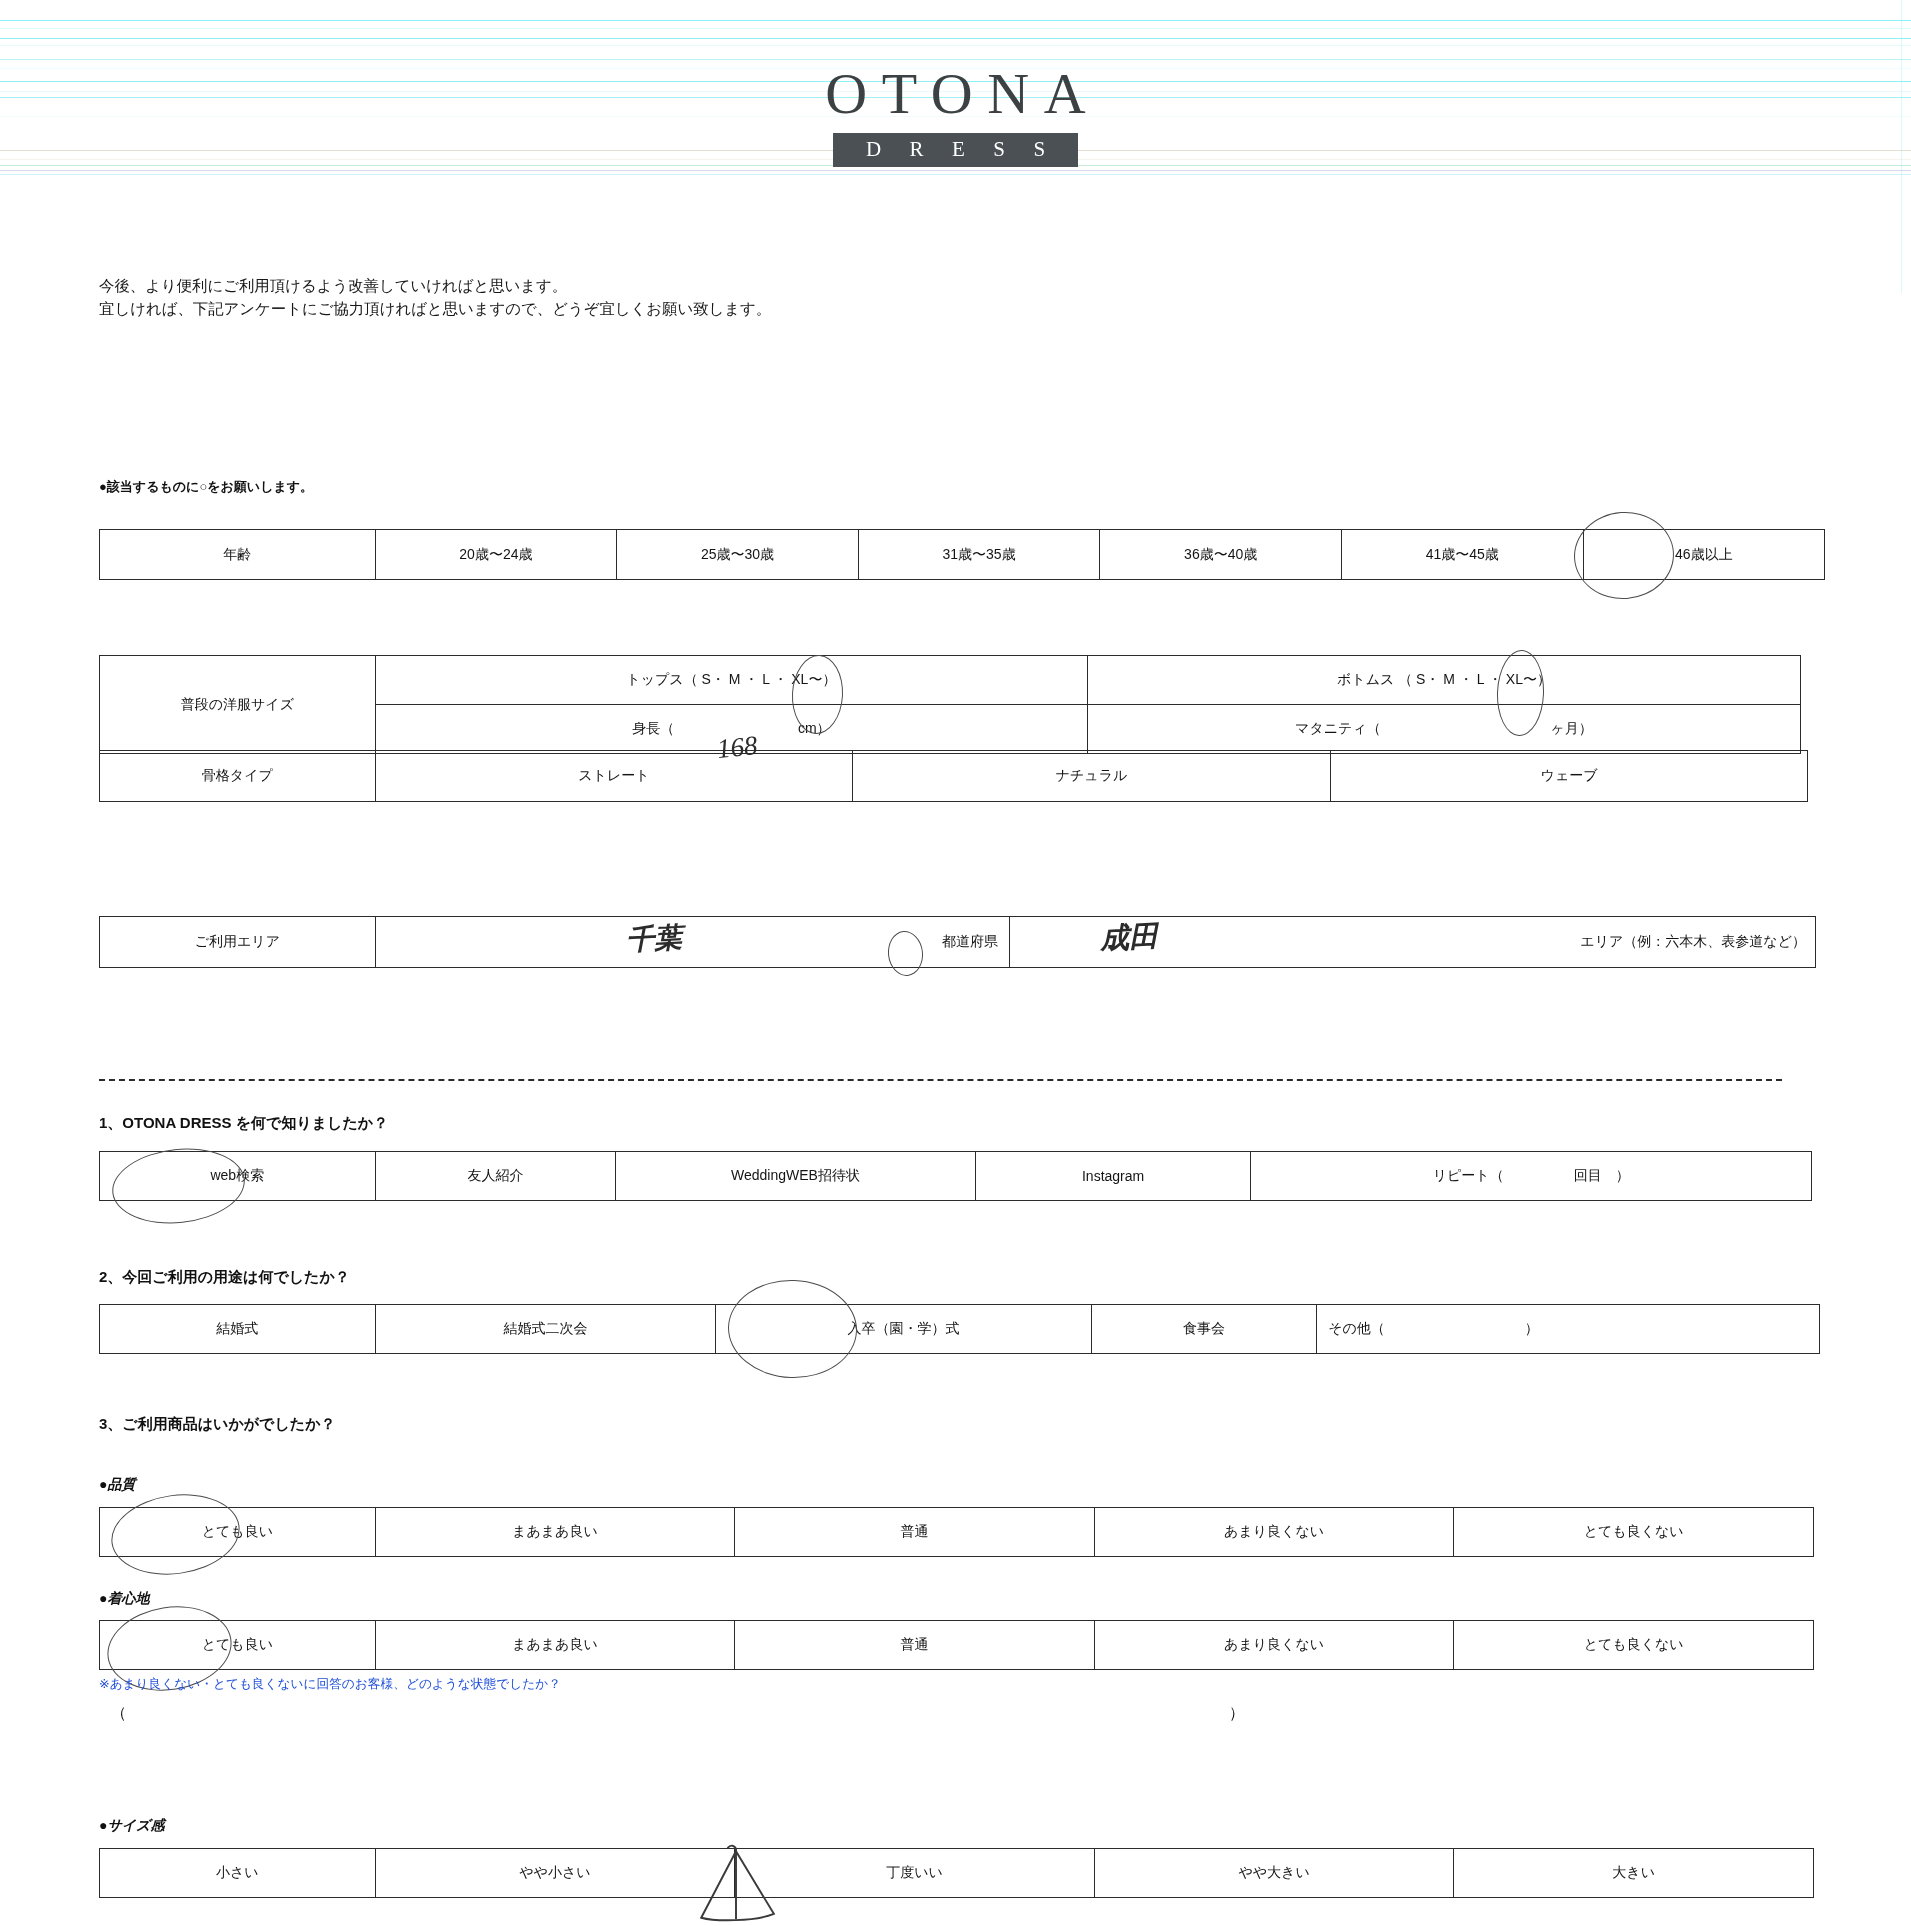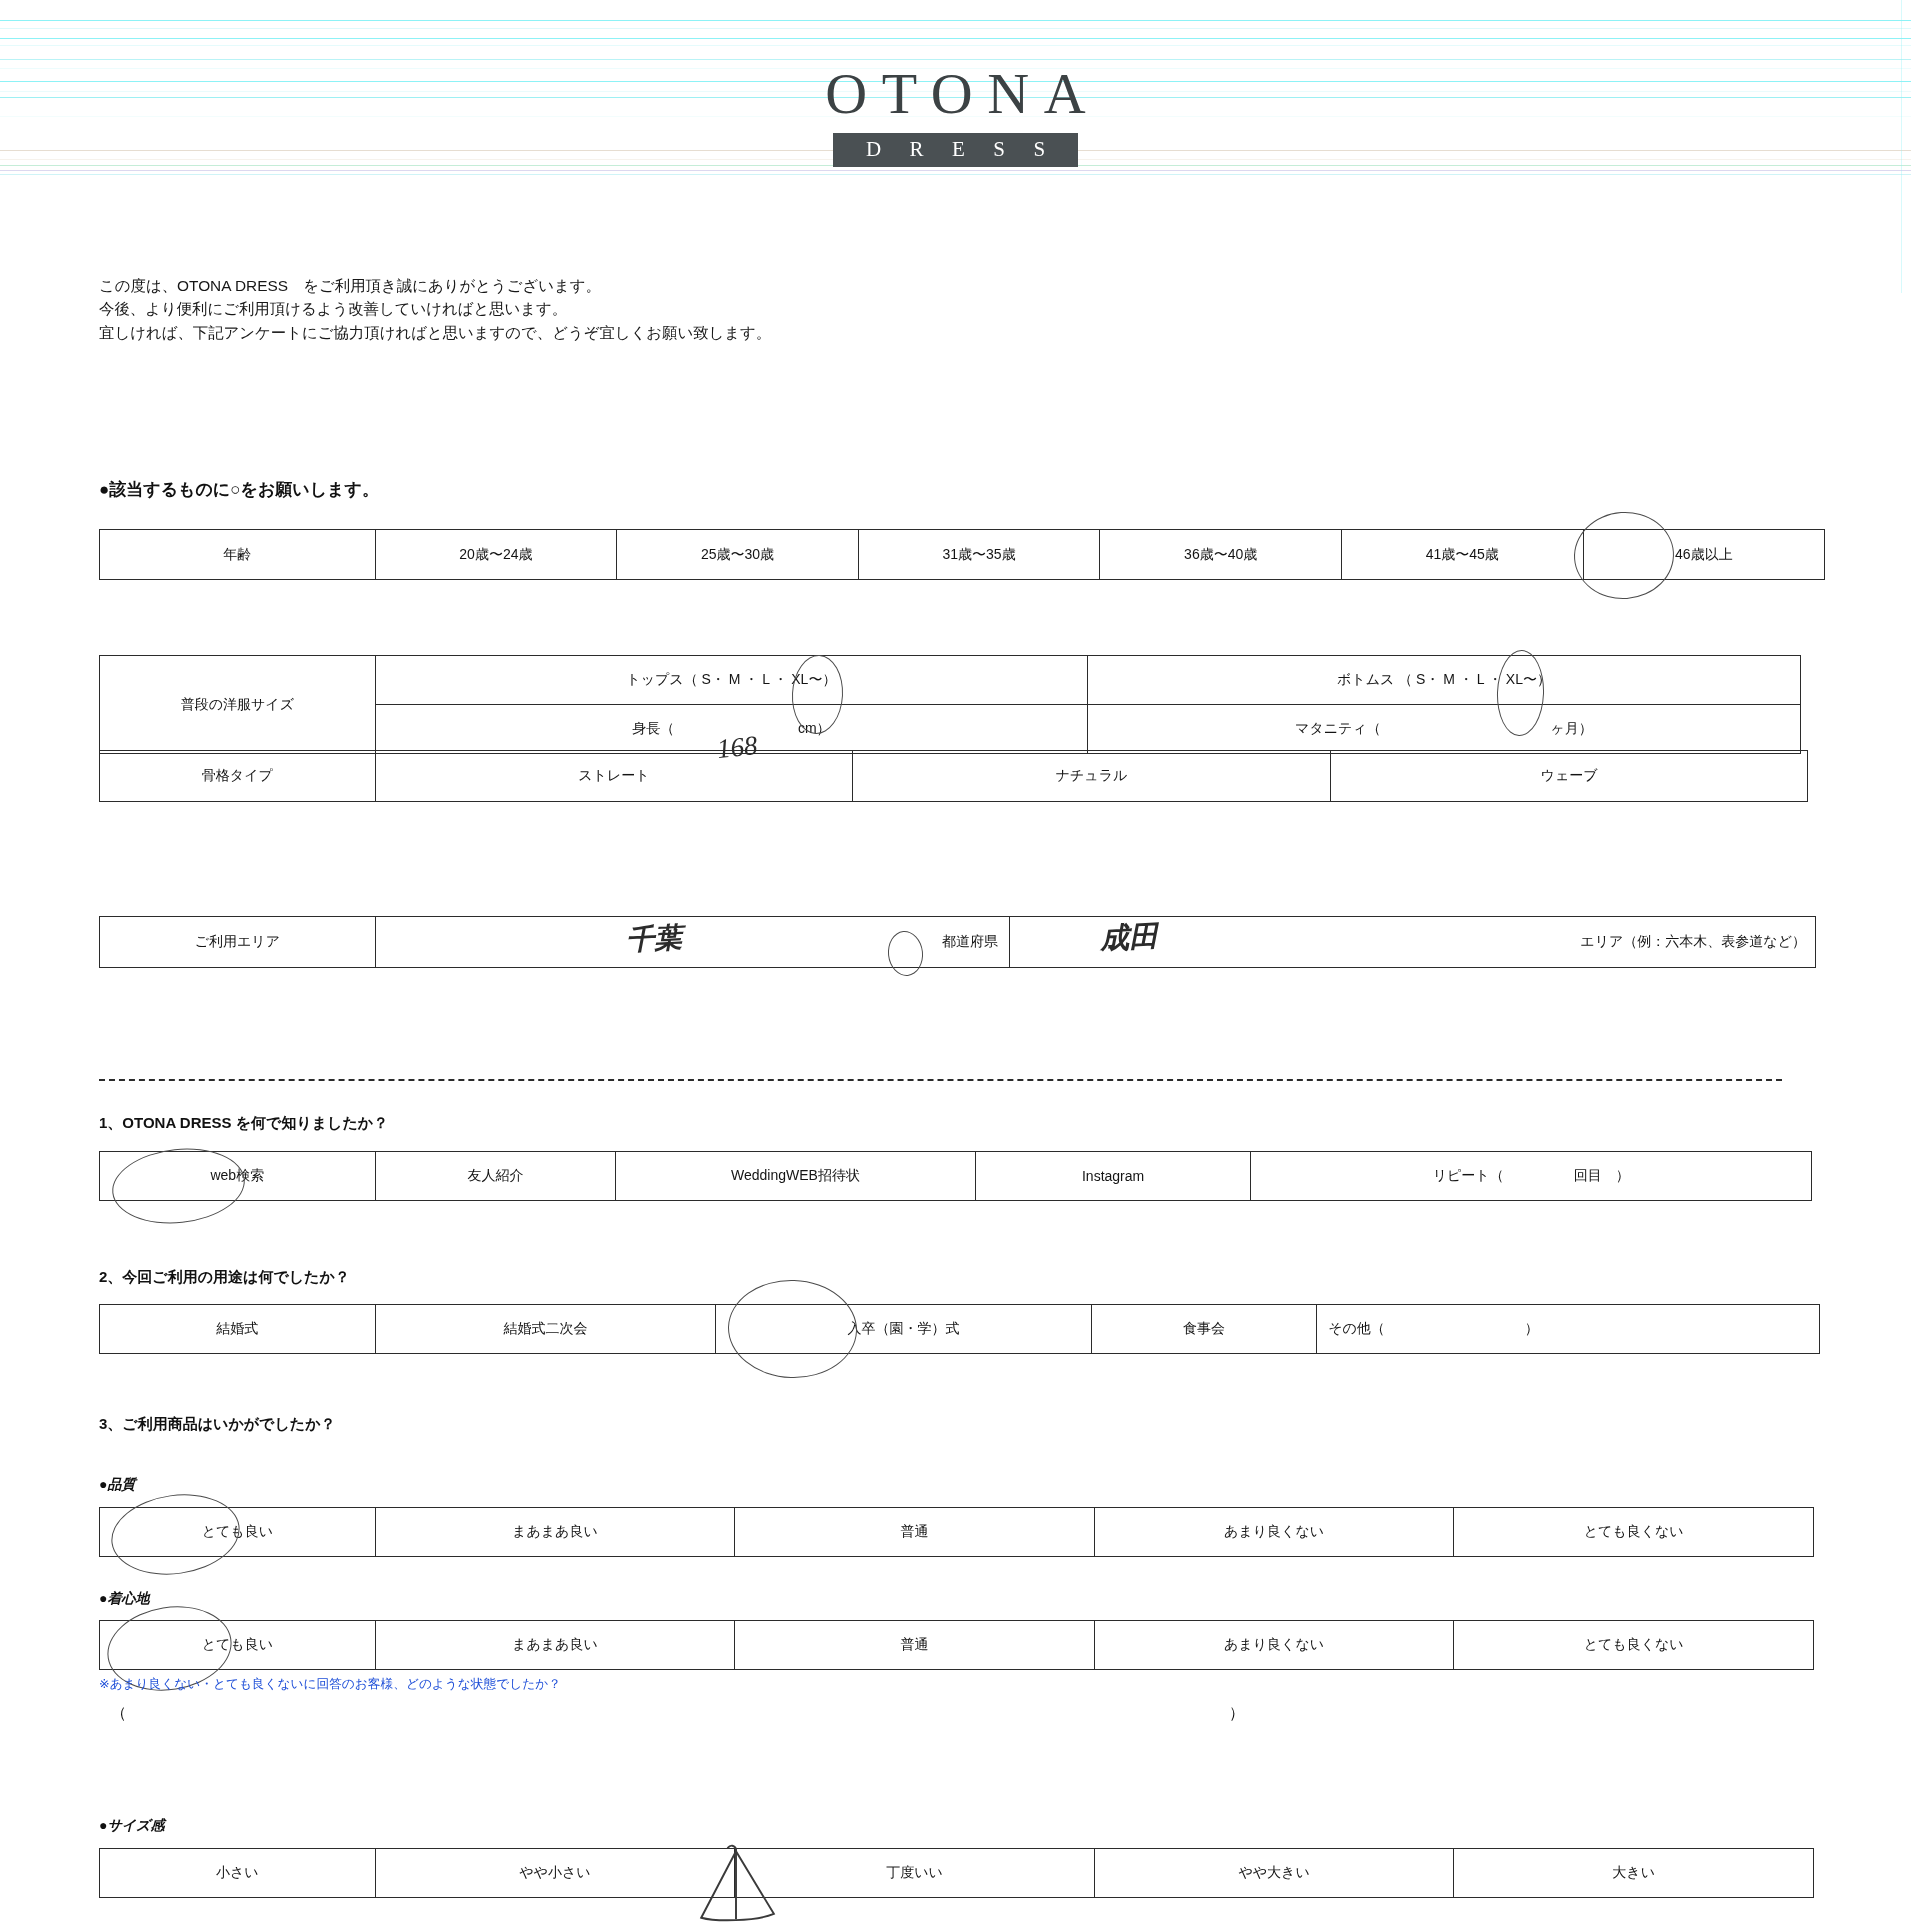--- a/index.html
+++ b/index.html
@@ -30,21 +30,21 @@
     font-family:"Liberation Serif","DejaVu Serif",serif;
     font-size:21px;letter-spacing:11.6px;color:#ffffff;
     line-height:1;text-indent:11.6px;
   }
 
   
   .intro{position:absolute;left:99px;top:274px;font-size:15.4px;line-height:1.52;color:#171717;}
   .intro div{white-space:nowrap;}
 
   
-  .bullet-head{position:absolute;font-size:17px;font-weight:bold;color:#111;white-space:nowrap;}
+  .bullet-head{position:absolute;font-size:13px;font-weight:bold;color:#111;white-space:nowrap;}
   .q-head{position:absolute;font-size:15px;font-weight:bold;color:#111;white-space:nowrap;}
   .sub-head{position:absolute;font-size:14px;font-weight:bold;color:#111;white-space:nowrap;font-style:italic;}
   .note{position:absolute;font-size:12.7px;color:#1d4ed8;white-space:nowrap;}
   .paren{position:absolute;font-size:15.4px;color:#111;}
 
   
   .tbl{position:absolute;border-collapse:collapse;table-layout:fixed;}
   .tbl td{
     border:0.8px solid #2b2b2b;
     text-align:center;vertical-align:middle;
@@ -102,21 +102,20 @@
   </div>
 
   <div class="logo-wrap">
     <div class="logo-otona">OTONA</div>
     <div class="logo-dress-box">
       <div class="logo-dress">D R E S S</div>
     </div>
   </div>
 
   <div class="intro">
-    <div>この度は、OTONA DRESS　をご利用頂き誠にありがとうございます。</div>
     <div>今後、より便利にご利用頂けるよう改善していければと思います。</div>
     <div>宜しければ、下記アンケートにご協力頂ければと思いますので、どうぞ宜しくお願い致します。</div>
   </div>
 
   <div class="bullet-head" style="left:99px;top:478px;">●該当するものに○をお願いします。</div>
 
   <table class="tbl heavy" style="left:99px;top:529px;width:1684px;">
     <tbody>
         <tr>
       <td style="width:270px;" class="tall">年齢</td>

